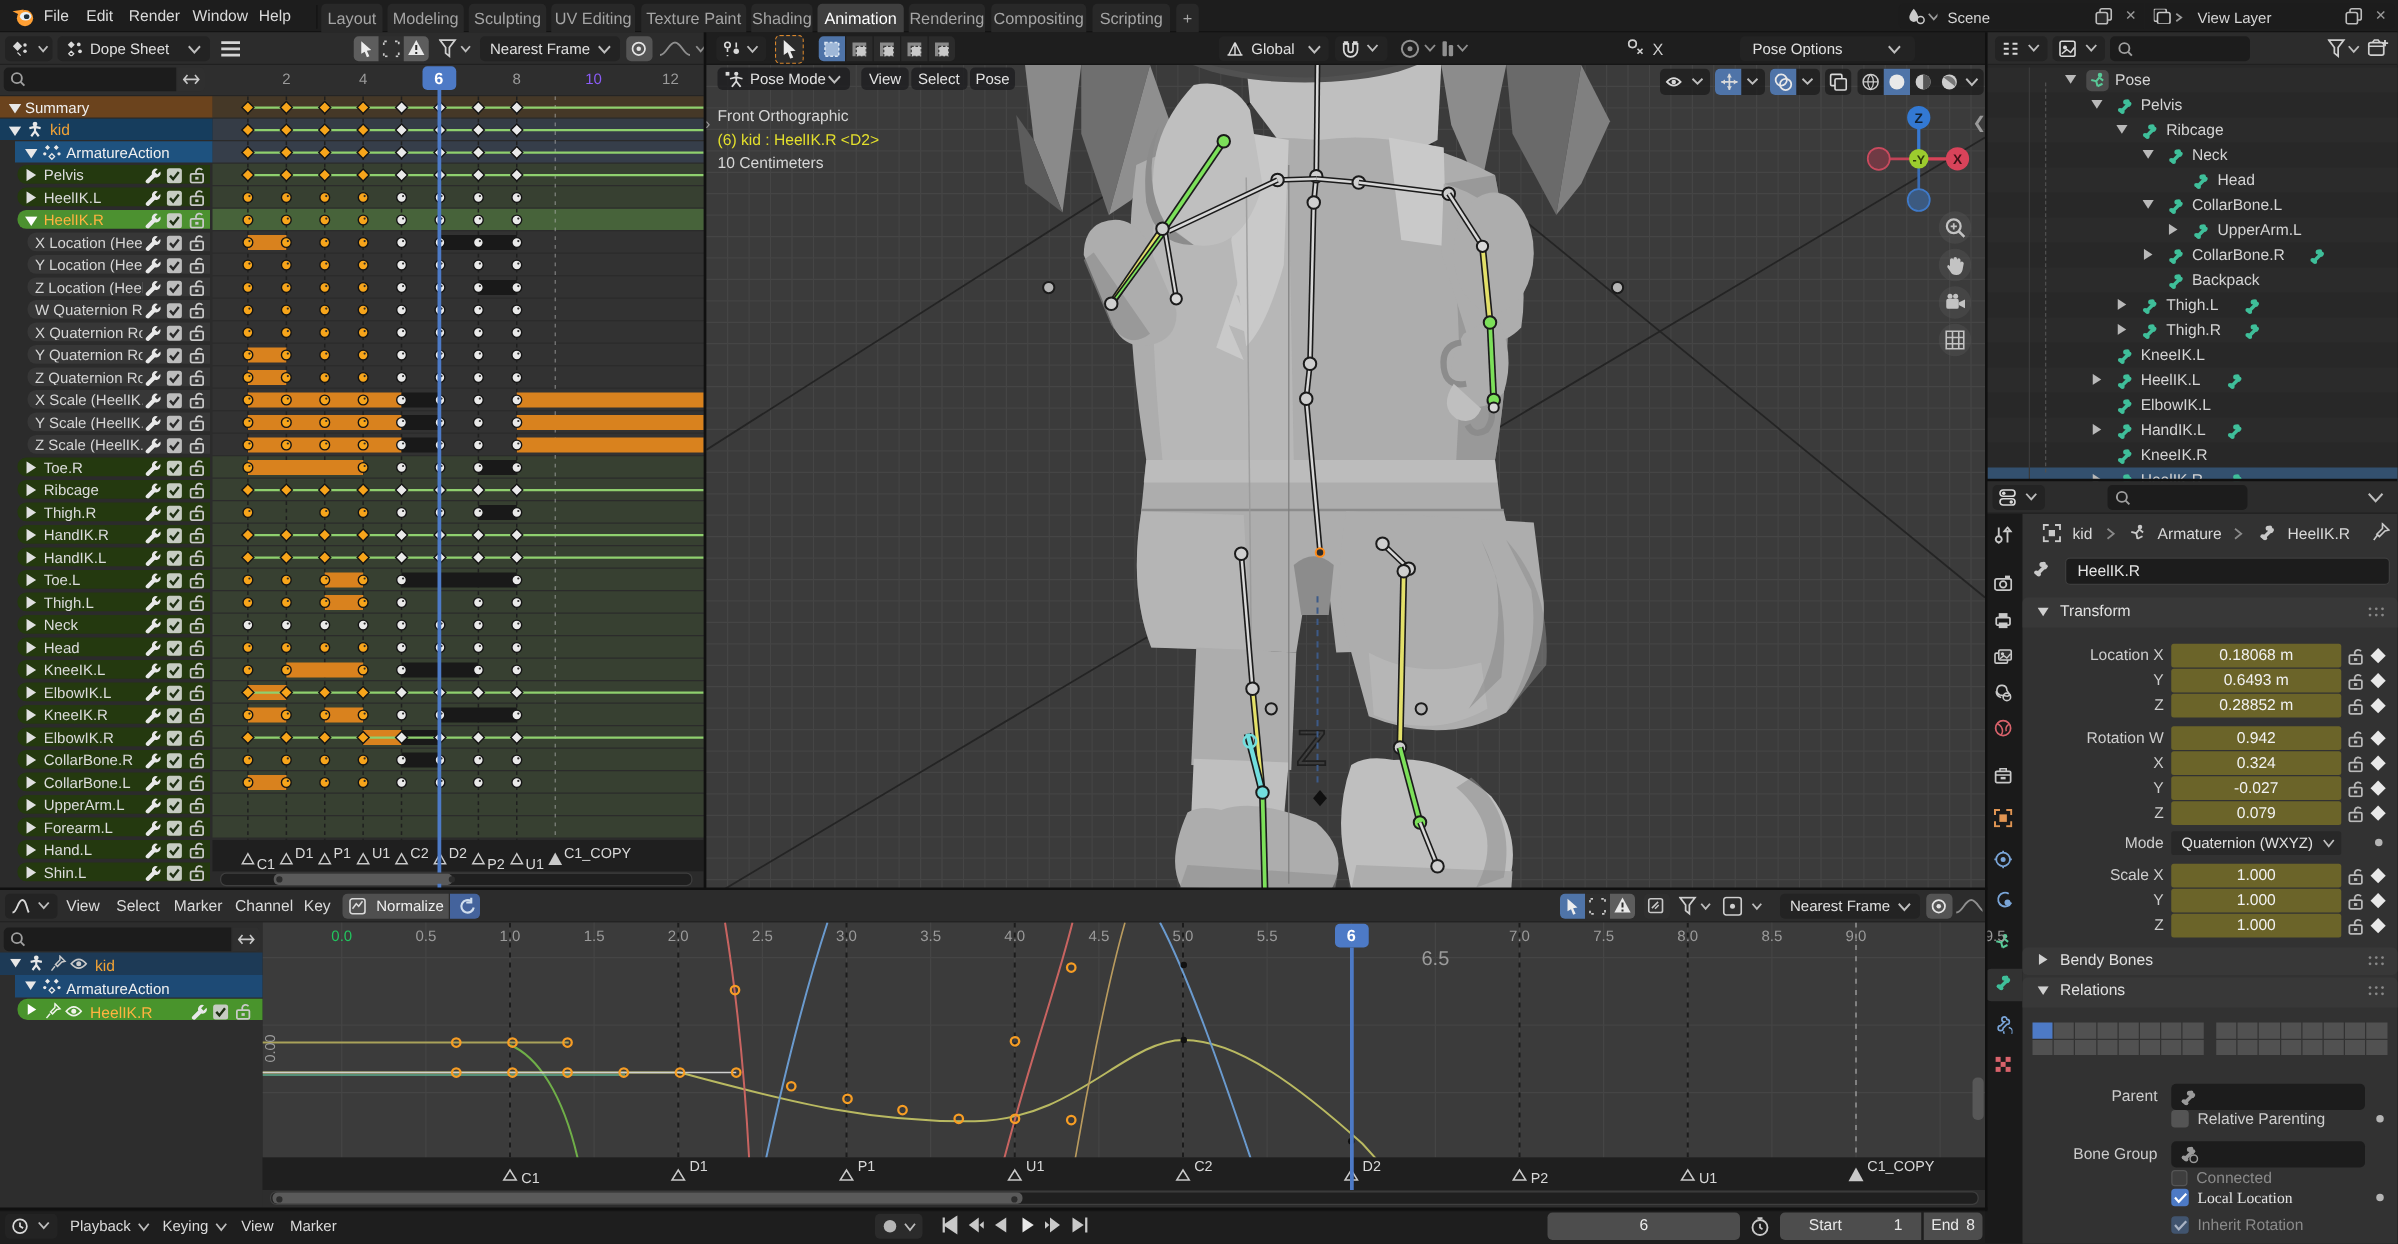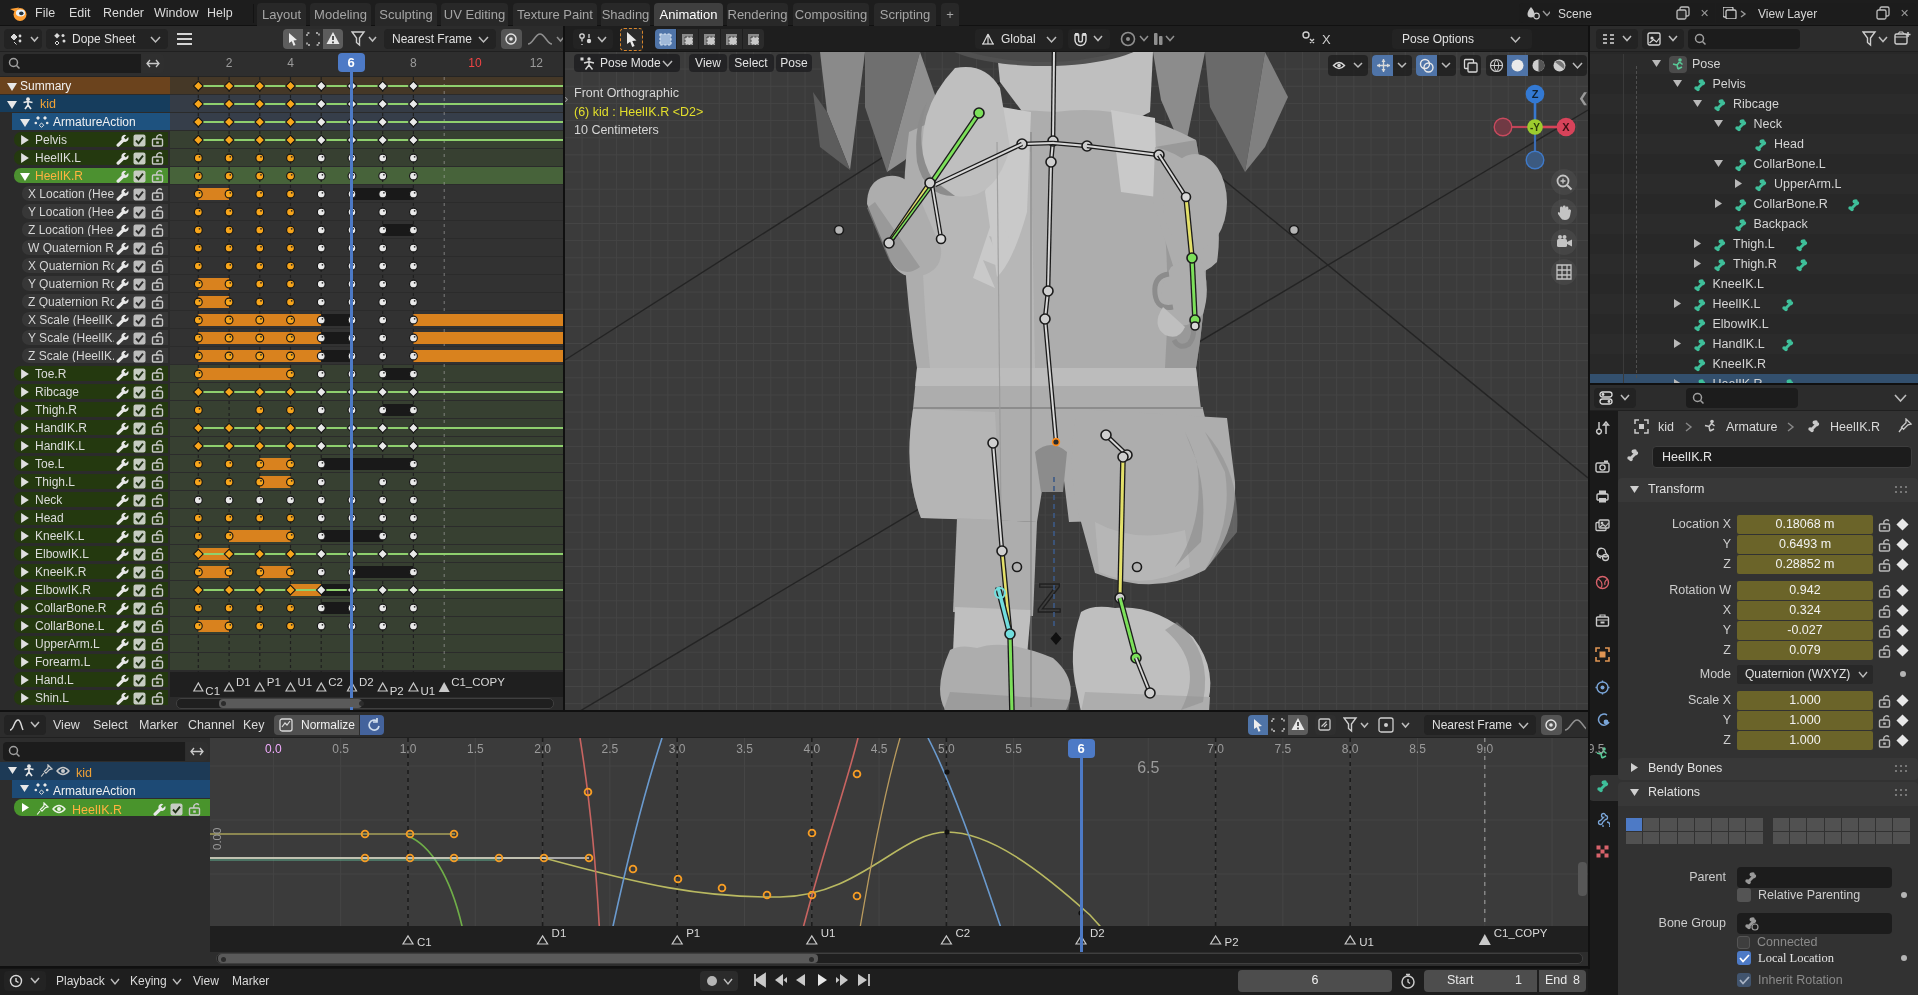--- a/index.html
+++ b/index.html
@@ -119,21 +119,21 @@
     <circle cx="6" cy="6" r="1.8" fill="#e4e4e4"></circle>
   </svg>
 <svg class="abs" style="left:527px;top:33px;" width="40" height="13" viewBox="0 0 40 13">
     <path d="M1 11 C6 11 8 1 13 1 C18 1 20 11 25 11" fill="none" stroke="#8f8f8f" stroke-width="1.5"></path>
     <path d="M30 4 l3.5 4 3.5 -4" stroke="#8f8f8f" stroke-width="1.5" fill="none"></path>
   </svg>
 <div class="abs" style="left:0px;top:52px;width:563px;height:25px;background:#2e2e2e;border-bottom:1px solid #242424"></div>
 <div class="tx" style="left:229.06px;top:57px;color:#9b9b9b;font-size:12px;transform:translateX(-50%);">2</div>
 <div class="tx" style="left:290.52px;top:57px;color:#9b9b9b;font-size:12px;transform:translateX(-50%);">4</div>
 <div class="tx" style="left:413.44px;top:57px;color:#9b9b9b;font-size:12px;transform:translateX(-50%);">8</div>
-<div class="tx" style="left:474.9px;top:57px;color:#ef4444;font-size:12px;transform:translateX(-50%);">10</div>
+<div class="tx" style="left:474.9px;top:57px;color:#8b5cf6;font-size:12px;transform:translateX(-50%);">10</div>
 <div class="tx" style="left:536.36px;top:57px;color:#9b9b9b;font-size:12px;transform:translateX(-50%);">12</div>
 <div class="abs" style="left:3px;top:54px;width:138px;height:19px;background:#1c1c1c;border-radius:4px 0 0 4px"></div>
 <svg class="abs" style="left:8px;top:57px;" width="13" height="13" viewBox="0 0 13 13">
     <circle cx="5.5" cy="5.5" r="4" fill="none" stroke="#9f9f9f" stroke-width="1.5"></circle>
     <path d="M8.5 8.5 l3 3" stroke="#9f9f9f" stroke-width="1.5"></path>
   </svg>
 <div class="abs" style="left:142px;top:54px;width:22px;height:19px;background:#2f2f2f;border-radius:0 4px 4px 0"></div>
 <svg class="abs" style="left:146px;top:58px;" width="15" height="11" viewBox="0 0 15 11">
     <path d="M1 5.5 h12 M4 2 L1 5.5 l3 3.5 M10 2 l3 3.5 -3 3.5" stroke="#c9c9c9" stroke-width="1.3" fill="none"></path>
   </svg>
@@ -2314,21 +2314,21 @@
     <circle cx="767" cy="157" r="3.4" fill="none" stroke="#f79d24" stroke-width="1.8"></circle>
     <circle cx="588" cy="54" r="3.4" fill="none" stroke="#f79d24" stroke-width="1.8"></circle>
     <circle cx="812" cy="95" r="3.4" fill="none" stroke="#f79d24" stroke-width="1.8"></circle>
     <circle cx="812" cy="157" r="3.4" fill="none" stroke="#f79d24" stroke-width="1.8"></circle>
     <circle cx="857" cy="158" r="3.4" fill="none" stroke="#f79d24" stroke-width="1.8"></circle>
     <circle cx="857" cy="36" r="3.4" fill="none" stroke="#f79d24" stroke-width="1.8"></circle>
     <circle cx="947" cy="94" r="2.6" fill="#111"></circle>
     <circle cx="947" cy="34" r="2.6" fill="#111"></circle>
     <circle cx="1081" cy="175" r="2.6" fill="#111"></circle>
   </svg>
-<div class="tx" style="left:273.4px;top:743px;color:#f0abfc;font-size:12px;transform:translateX(-50%);text-align:center;">0.0</div>
+<div class="tx" style="left:273.4px;top:743px;color:#22c55e;font-size:12px;transform:translateX(-50%);text-align:center;">0.0</div>
 <div class="tx" style="left:340.7px;top:743px;color:#9b9b9b;font-size:12px;transform:translateX(-50%);">0.5</div>
 <div class="tx" style="left:408.0px;top:743px;color:#9b9b9b;font-size:12px;transform:translateX(-50%);">1.0</div>
 <div class="tx" style="left:475.29999999999995px;top:743px;color:#9b9b9b;font-size:12px;transform:translateX(-50%);">1.5</div>
 <div class="tx" style="left:542.5999999999999px;top:743px;color:#9b9b9b;font-size:12px;transform:translateX(-50%);">2.0</div>
 <div class="tx" style="left:609.9px;top:743px;color:#9b9b9b;font-size:12px;transform:translateX(-50%);">2.5</div>
 <div class="tx" style="left:677.1999999999999px;top:743px;color:#9b9b9b;font-size:12px;transform:translateX(-50%);">3.0</div>
 <div class="tx" style="left:744.5px;top:743px;color:#9b9b9b;font-size:12px;transform:translateX(-50%);">3.5</div>
 <div class="tx" style="left:811.8px;top:743px;color:#9b9b9b;font-size:12px;transform:translateX(-50%);">4.0</div>
 <div class="tx" style="left:879.0999999999999px;top:743px;color:#9b9b9b;font-size:12px;transform:translateX(-50%);">4.5</div>
 <div class="tx" style="left:946.4px;top:743px;color:#9b9b9b;font-size:12px;transform:translateX(-50%);">5.0</div>

